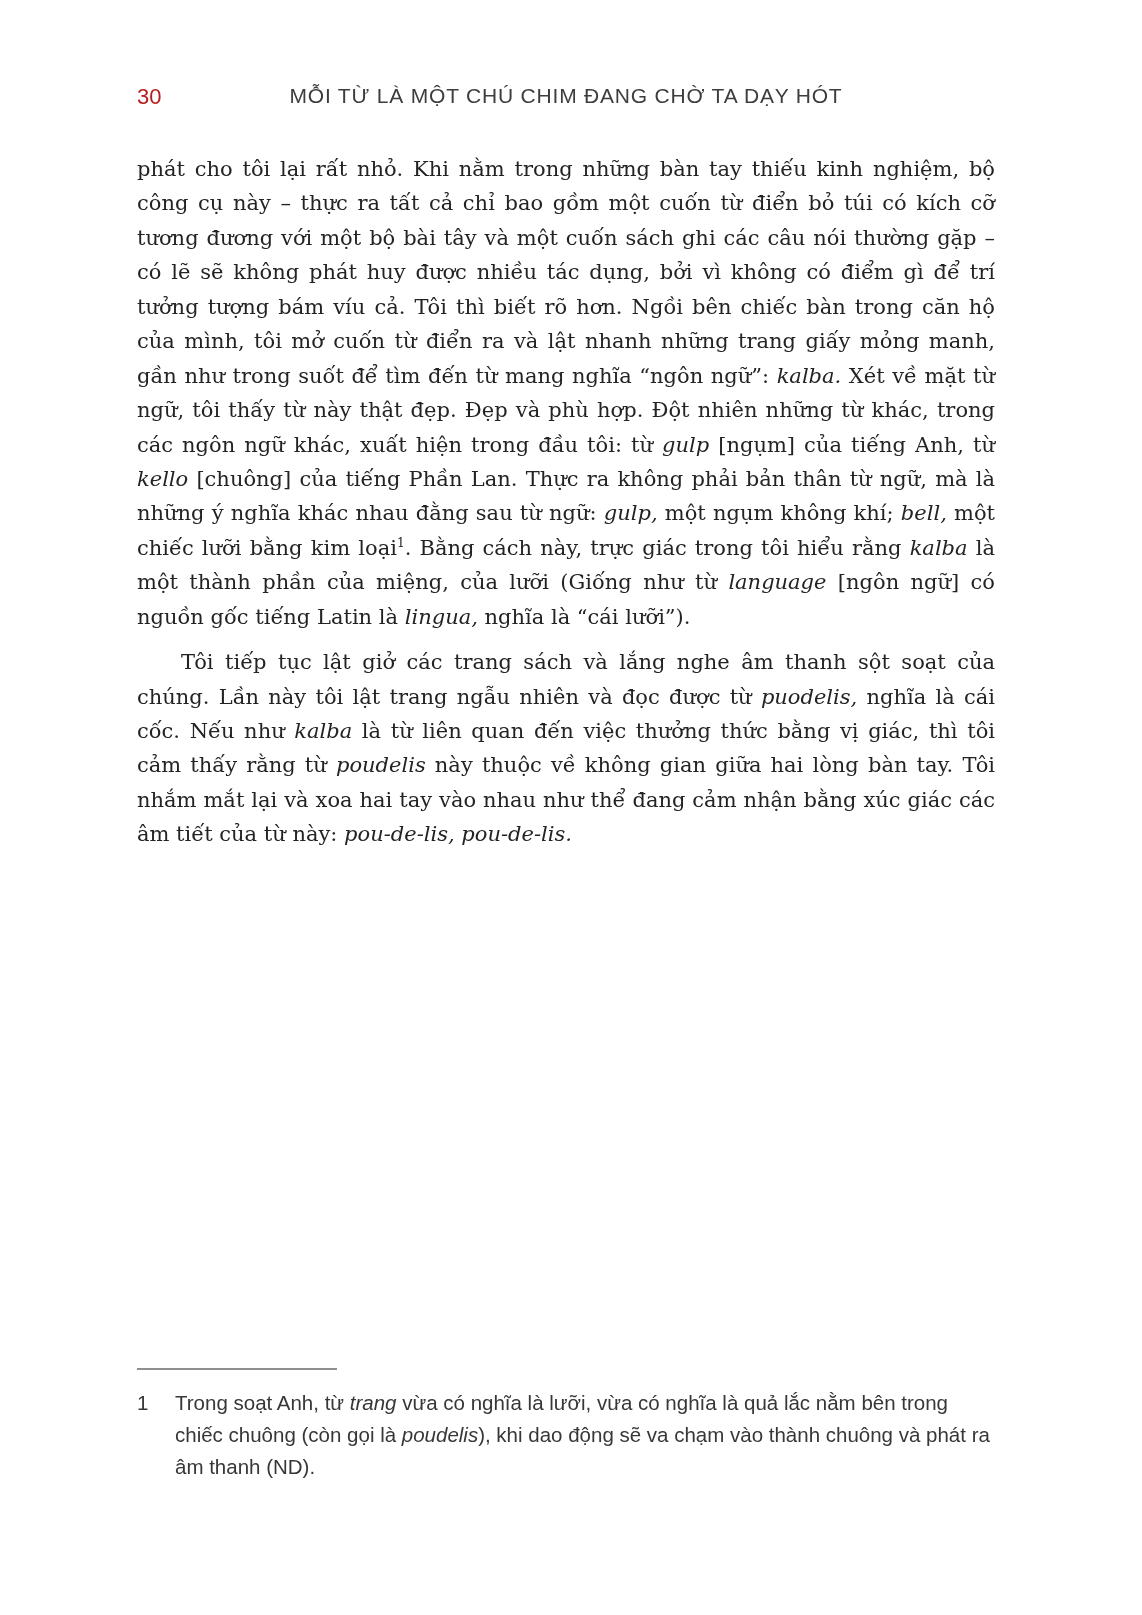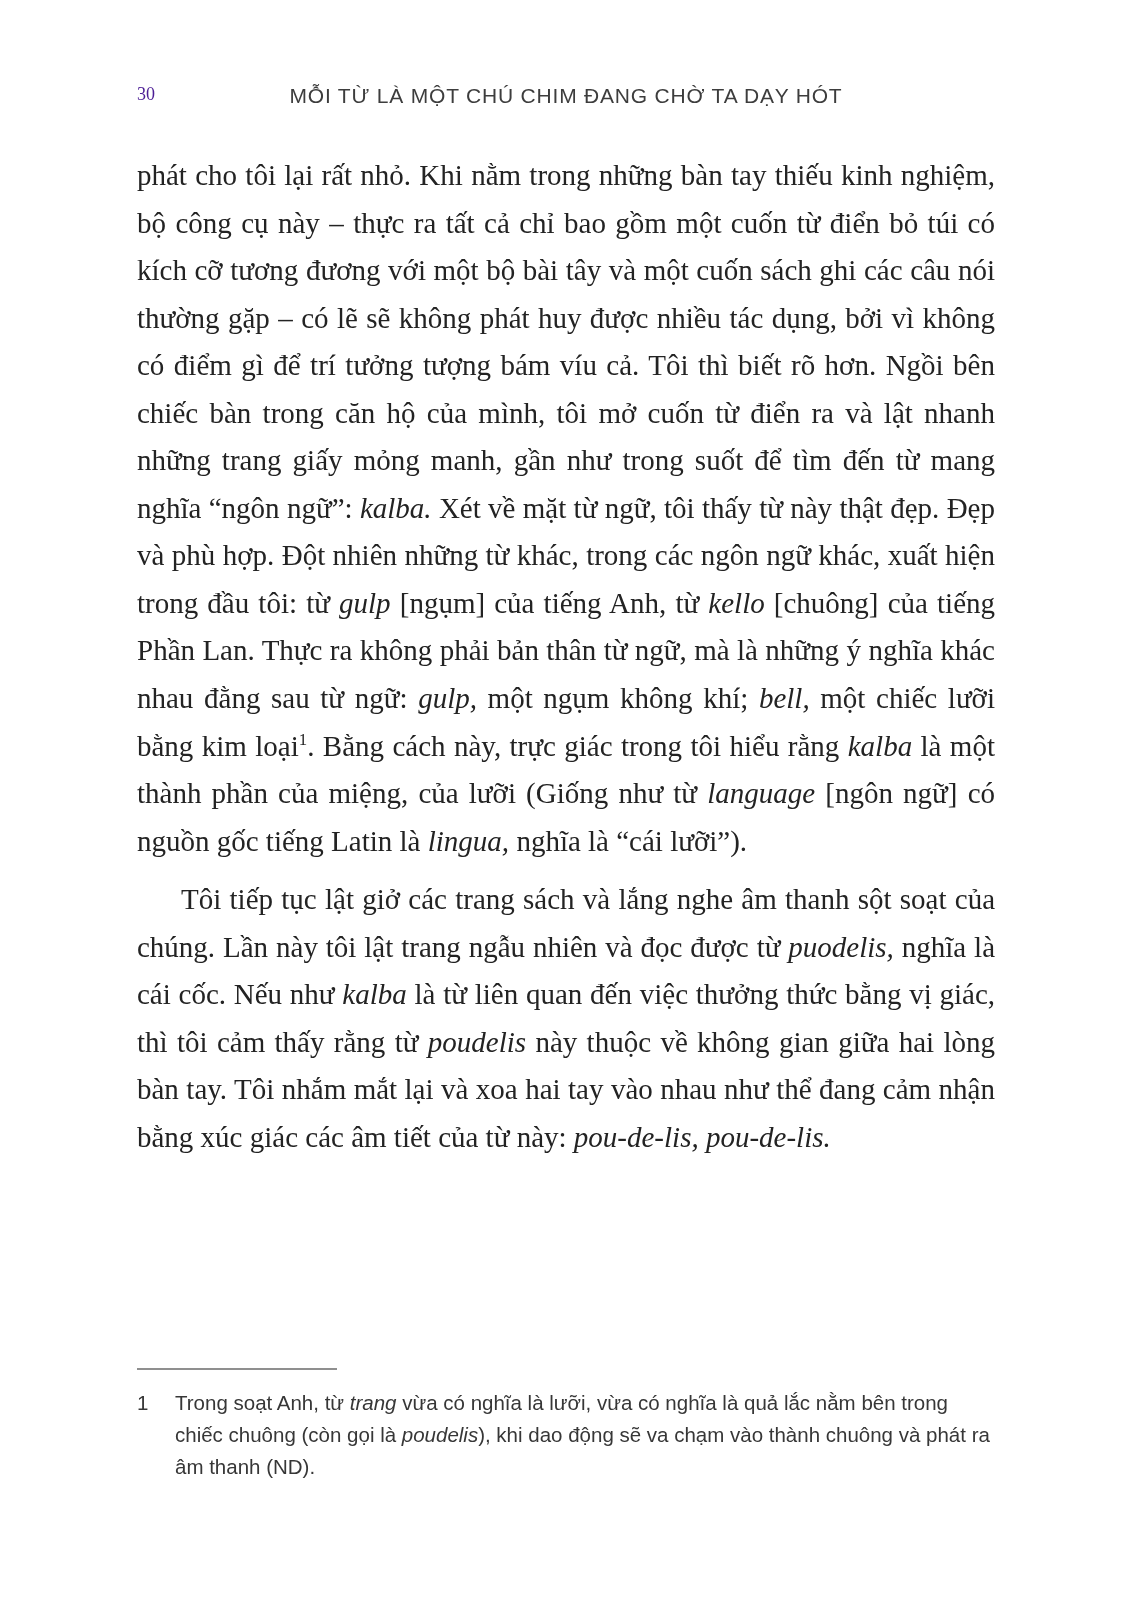--- a/index.html
+++ b/index.html
@@ -26,36 +26,35 @@
     font-size: 21px;
     font-weight: 400;
     letter-spacing: 0.8px;
     color: #3d3d3d;
     white-space: nowrap;
   }
   .page-num {
     position: absolute;
     left: 0;
     top: 0;
-    font-family: Liberation Serif, serif;
-    font-size: 18px;
-    color: #4c1d95;
+    font-family: Liberation Sans, sans-serif;
+    font-size: 22px;
+    color: #b91c1c;
     letter-spacing: 0;
   }
   
   .body-text {
     position: absolute;
     top: 152px;
     left: 137px;
     width: 858px;
-    font-size: 29px;
+    font-size: 21px;
     line-height: 1.64;
     text-align: justify;
     color: #232323;
-    font-family: Liberation Serif, serif;
   }
   .para {
     margin: 0;
   }
   .para + .para {
     margin-top: 11px;
   }
   .para.indent {
     text-indent: 44px;
   }

